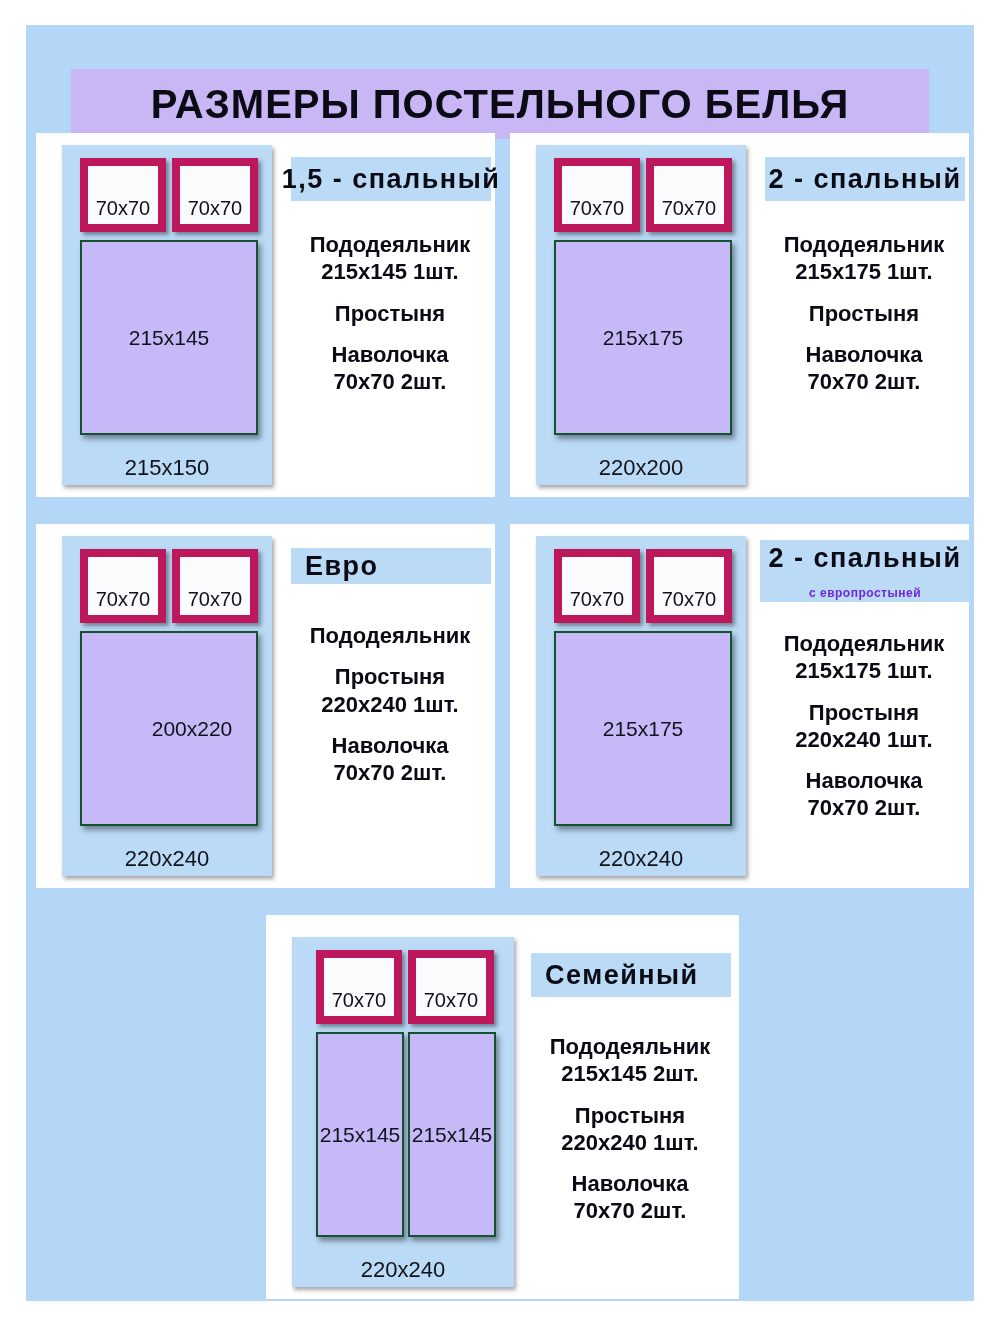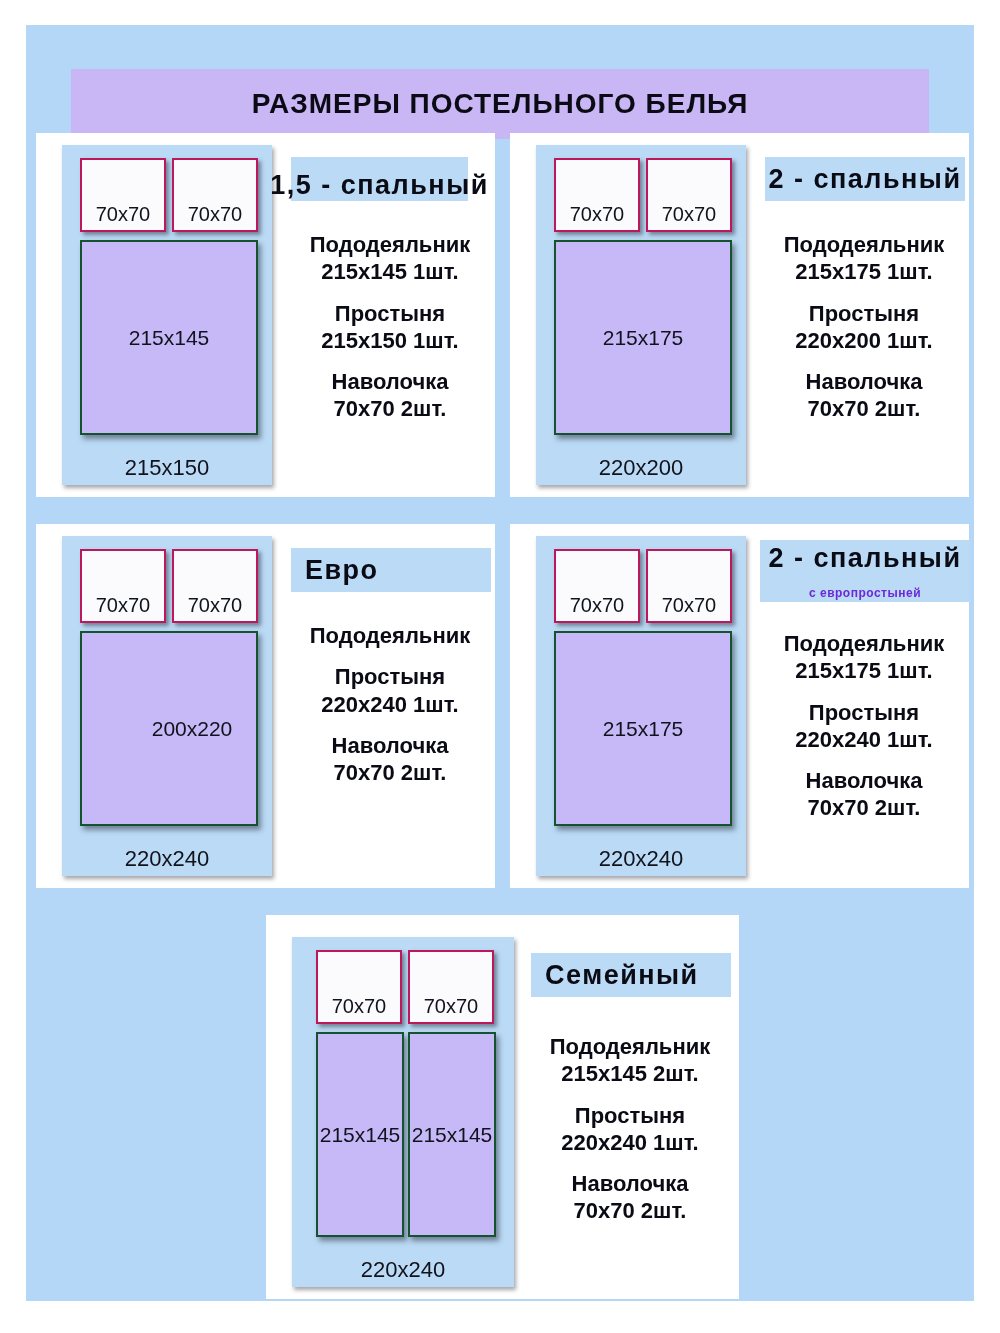--- a/index.html
+++ b/index.html
@@ -20,21 +20,21 @@
   }
   
   #title-banner{
     position:absolute;
     left:45px;top:44px;
     width:858px;height:70px;
     background:#c9b6f5;
     display:flex;align-items:center;justify-content:center;
   }
   #title-banner .title-text{
-    font-size:28px;
+    font-size:40px;
     font-weight:bold;
     letter-spacing:1px;
     color:#0b0b15;
     white-space:nowrap;
     font-family:"Liberation Sans","DejaVu Sans",sans-serif;
   }
   
   .card{
     position:absolute;
     background:#ffffff;
@@ -43,21 +43,21 @@
   
   .bed-panel{
     position:absolute;
     background:#bbdaf5;
     box-shadow:2px 3px 4px rgba(60,60,70,.45);
     box-sizing:border-box;
   }
   .pillow{
     position:absolute;
     background:#fbfbfd;
-    border:2px solid #be185d;
+    border:8px solid #be185d;
     box-shadow:3px 3px 4px rgba(40,45,60,.5);
     box-sizing:border-box;
     display:flex;
     align-items:flex-end;
     justify-content:center;
   }
   .pillow span{
     font-size:20px;
     color:#11131c;
     padding-bottom:4px;
@@ -152,32 +152,31 @@
       </div>
       <div class="pillow" style="left:110px;top:13px;width:86px;height:74px;">
         <span>70x70</span>
       </div>
       <div class="mattress" style="left:18px;top:95px;width:178px;height:195px;">
         <span>215x145</span>
       </div>
       <div class="sheet-label" style="left:0;top:300px;">215x150</div>
     </div>
 
-    <div class="card-heading" style="left:255px;top:24px;width:177px;height:44px;justify-content:flex-end;">
+    <div class="card-heading" style="left:255px;top:24px;width:200px;height:44px;">
       <div class="h-main">1,5 - спальный</div>
     </div>
 
     <div class="specs" style="left:248px;top:98px;width:212px;">
       <div class="spec-group">
         <div class="spec-name">Пододеяльник</div>
         <div class="spec-val">215x145 1шт.</div>
       </div>
       <div class="spec-group">
         <div class="spec-name">Простыня</div>
-        <div class="spec-val">215x150 1шт.</div>
       </div>
       <div class="spec-group">
         <div class="spec-name">Наволочка</div>
         <div class="spec-val">70x70 2шт.</div>
       </div>
     </div>
   </div>
 
   <div class="card" style="left:484px;top:108px;width:459px;height:364px;">
 
@@ -198,21 +197,20 @@
       <div class="h-main">2 - спальный</div>
     </div>
 
     <div class="specs" style="left:248px;top:98px;width:212px;">
       <div class="spec-group">
         <div class="spec-name">Пододеяльник</div>
         <div class="spec-val">215x175 1шт.</div>
       </div>
       <div class="spec-group">
         <div class="spec-name">Простыня</div>
-        <div class="spec-val">220x200 1шт.</div>
       </div>
       <div class="spec-group">
         <div class="spec-name">Наволочка</div>
         <div class="spec-val">70x70 2шт.</div>
       </div>
     </div>
   </div>
 
   <div class="card" style="left:10px;top:499px;width:459px;height:364px;">
 
@@ -222,21 +220,21 @@
       </div>
       <div class="pillow" style="left:110px;top:13px;width:86px;height:74px;">
         <span>70x70</span>
       </div>
       <div class="mattress" style="left:18px;top:95px;width:178px;height:195px;padding-left:46px;">
         <span>200x220</span>
       </div>
       <div class="sheet-label" style="left:0;top:300px;">220x240</div>
     </div>
 
-    <div class="card-heading" style="left:255px;top:24px;width:200px;height:44px;align-items:flex-start;padding-left:14px;">
+    <div class="card-heading" style="left:255px;top:24px;width:200px;height:36px;align-items:flex-start;padding-left:14px;">
       <div class="h-main">Евро</div>
     </div>
 
     <div class="specs" style="left:248px;top:98px;width:212px;">
       <div class="spec-group">
         <div class="spec-name">Пододеяльник</div>
       </div>
       <div class="spec-group">
         <div class="spec-name">Простыня</div>
         <div class="spec-val">220x240 1шт.</div>

